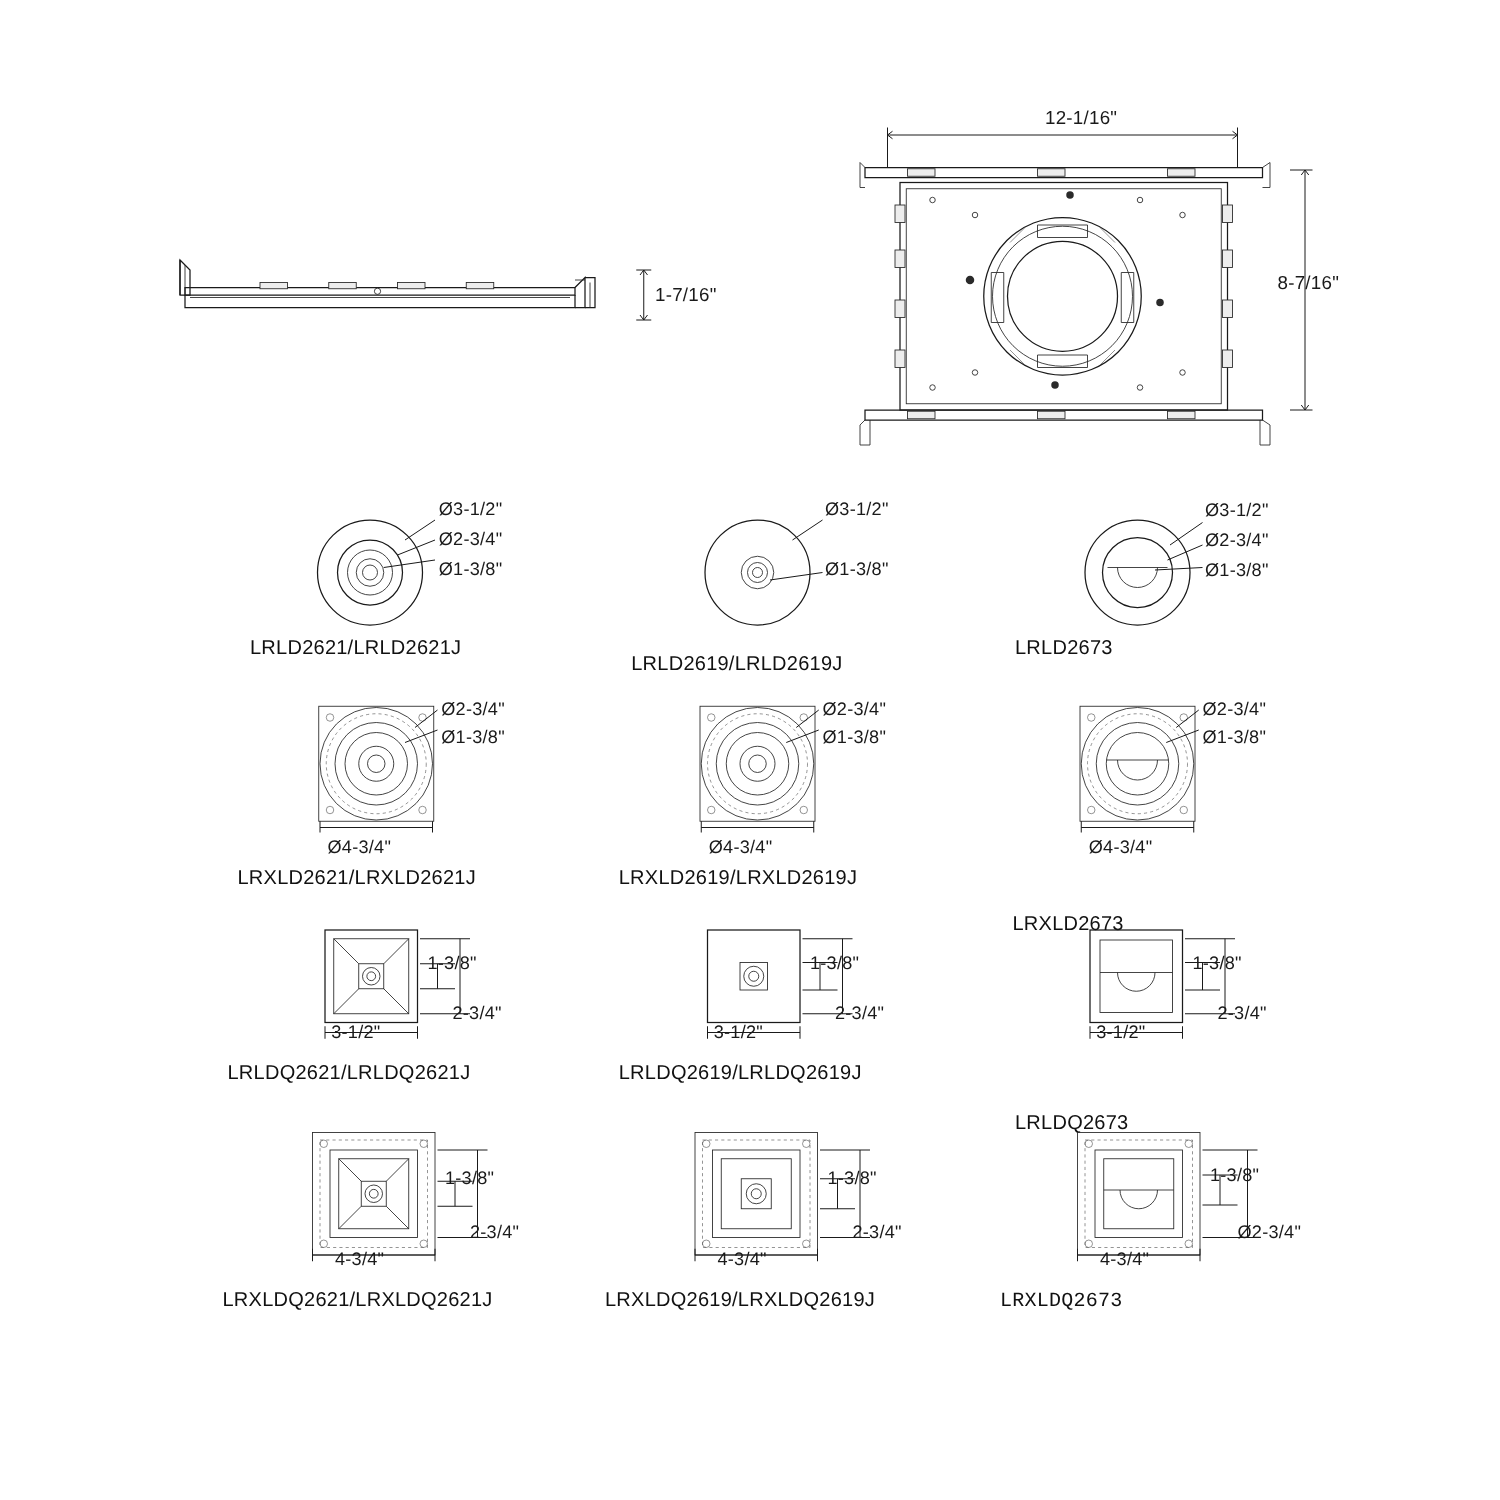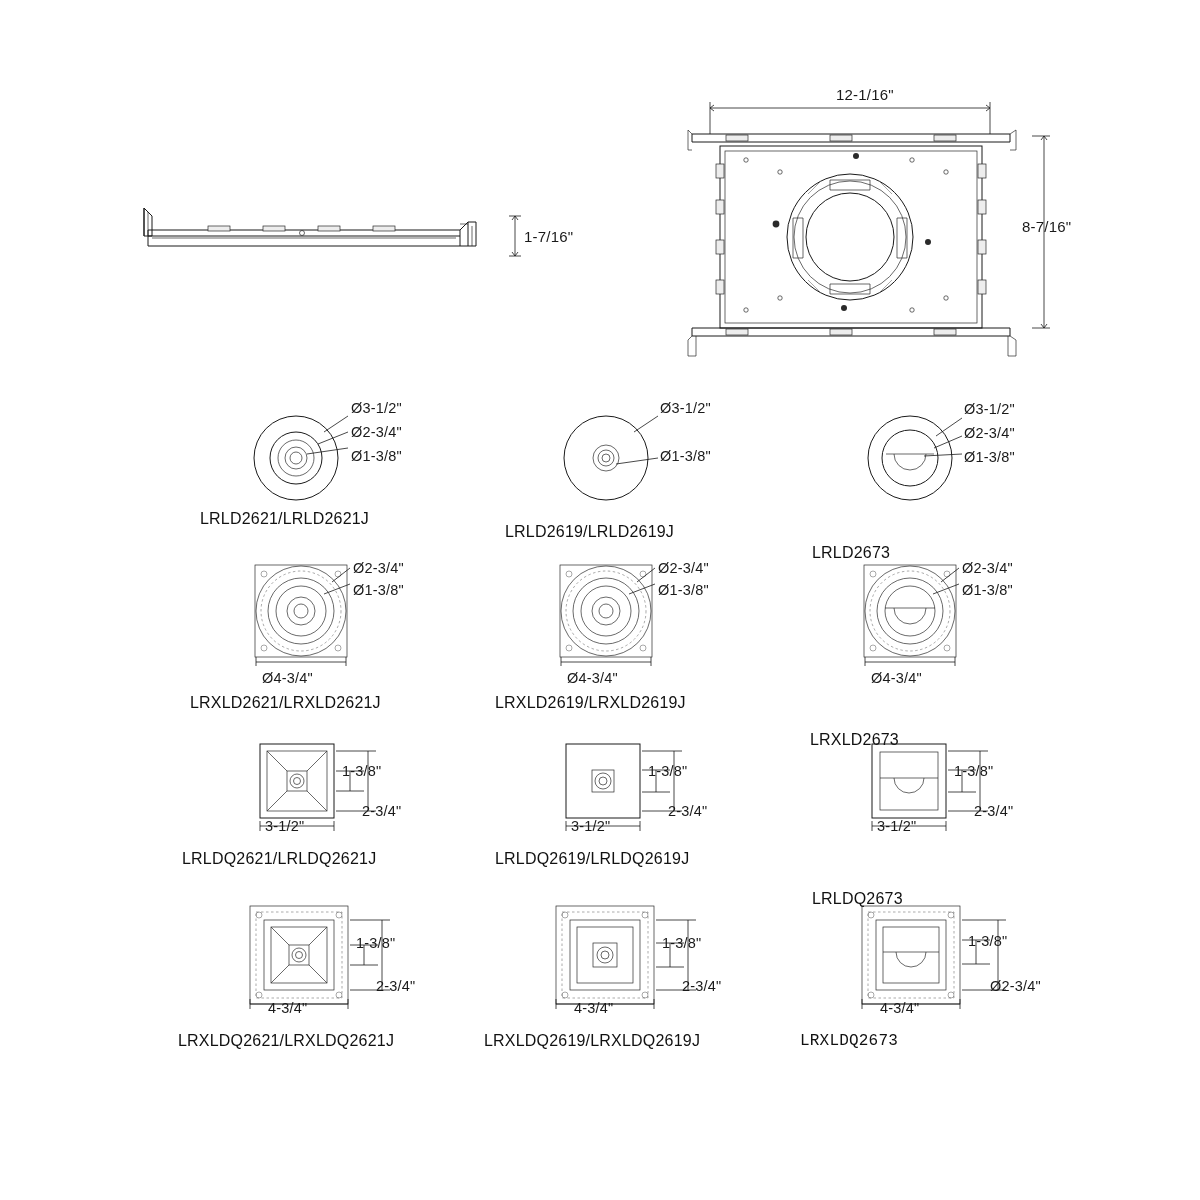--- a/index.html
+++ b/index.html
@@ -186,21 +186,21 @@
     <circle class="ln" cx="48" cy="48" r="28" fill="#ffffff"></circle>
     <path class="ln-thin" d="M24,44 L72,44"></path>
     <path class="ln-thin" d="M32,44 a16,16 0 0 0 32,0" fill="#efefef"></path>
     <path class="lead" d="M74,26 L100,8"></path>
     <path class="lead" d="M72,38 L100,26"></path>
     <path class="lead" d="M62,46 L100,44"></path>
   </svg>
   <div class="dim-label" style="left:964px; top:401px; font-size:14.5px;">Ø3-1/2"</div>
   <div class="dim-label" style="left:964px; top:425px; font-size:14.5px;">Ø2-3/4"</div>
   <div class="dim-label" style="left:964px; top:449px; font-size:14.5px;">Ø1-3/8"</div>
-  <div class="part-label" style="left:812px; top:510px; width:200px;margin-top:34px;">LRLD2673</div>
+  <div class="part-label" style="left:812px; top:510px; width:200px;">LRLD2673</div>
 
   <svg class="abs" style="left:246px; top:556px;" width="120" height="110">
     <rect class="ln-thin" x="9" y="9" width="92" height="92" fill="#ffffff"></rect>
     <circle class="ln-thin" cx="55" cy="55" r="45" fill="#ffffff"></circle>
     <circle class="ln-vthin" cx="55" cy="55" r="40" stroke-dasharray="2.5 2.5"></circle>
     <circle class="ln-thin" cx="55" cy="55" r="33" fill="#f2f2f2"></circle>
     <circle class="ln-thin" cx="55" cy="55" r="25" fill="#e8e8e8"></circle>
     <circle class="ln-thin" cx="55" cy="55" r="14" fill="#ffffff"></circle>
     <circle class="ln-thin" cx="55" cy="55" r="7"></circle>
     <circle class="ln-vthin" cx="18" cy="18" r="3"></circle>

